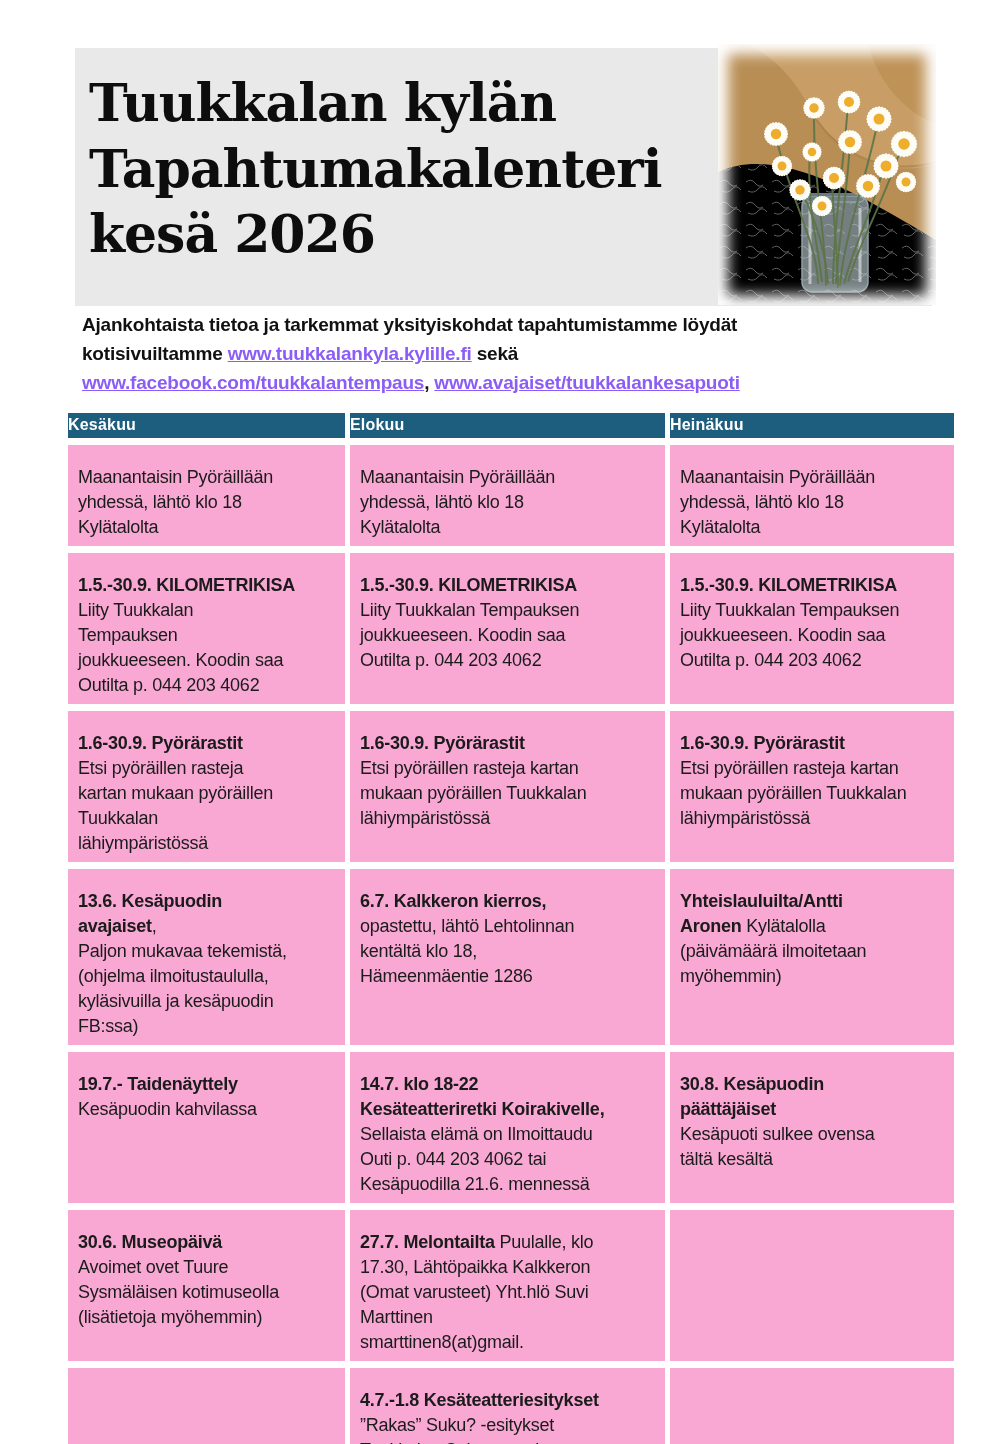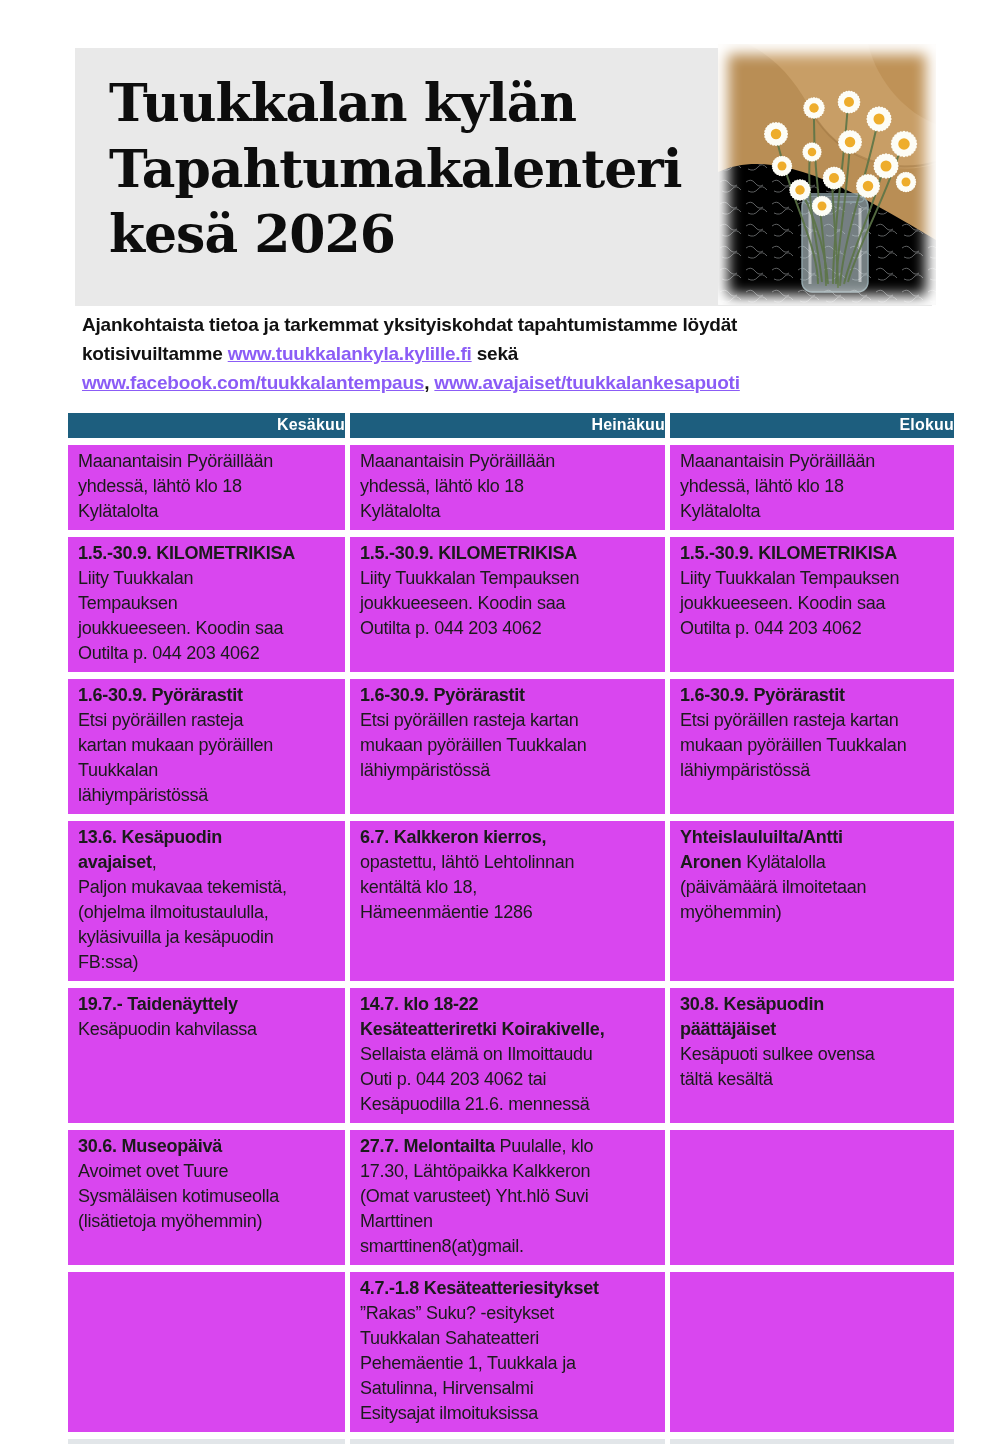--- a/index.html
+++ b/index.html
@@ -12,21 +12,21 @@
 
   
   .title-block {
     position:absolute; left:75px; top:48px; width:857px; height:258px;
     background:#e9e9e9;
   }
   .title {
     position:absolute; left:14px; top:22px; width:640px;
     font-family:"DejaVu Serif", serif; font-weight:bold;
     font-size:52px; line-height:1.26; letter-spacing:-1px;
-    color:#0d0d0d; white-space:pre-line;margin-left:20px;
+    color:#0d0d0d; white-space:pre-line;
   }
 
   
   .photo {
     position:absolute; left:718px; top:44px; width:218px; height:261px;
   }
   .photo svg { display:block; width:100%; height:100%; }
   .photo-fade {
     position:absolute; inset:0; pointer-events:none;
     box-shadow: inset 0 0 14px 10px #ffffff;
@@ -41,25 +41,25 @@
   .intro .link { color:#8b5cf6; text-decoration:underline; cursor:pointer; }
 
   
   .calendar {
     position:absolute; left:68px; top:413px; width:887px;
     display:grid; grid-template-columns:277px 315px 284px;
     column-gap:5px; row-gap:7px;
   }
   .month-header {
     background:#1d5e7e; color:#ffffff; font-weight:bold;
-    font-size:16px; text-align:right; padding:3px 0 4px 0;
+    font-size:16px; text-align:left; padding:3px 0 4px 0;
     letter-spacing:0.2px;
   }
   .cell {
-    background:#d946ef; padding:4px 9px 6px 10px;
+    background:#f9a8d4; padding:20px 9px 6px 10px;
     font-size:18px; line-height:25px; letter-spacing:-0.25px;
     white-space:pre-line; overflow:hidden;
   }
   .cell .b { font-weight:bold;text-align:center; }
   .cell.empty-row { background:#e2e6e9; min-height:20px; padding:0; }
 </style>
 </head>
 <body>
 
 <div class="page">
@@ -139,22 +139,22 @@
     </svg>
     <div class="photo-fade"></div>
   </div>
 
   <div class="intro"><span class="b">Ajankohtaista tietoa ja tarkemmat yksityiskohdat tapahtumistamme löydät
 kotisivuiltamme </span><span class="b link">www.tuukkalankyla.kylille.fi</span><span class="b"> sekä
 </span><span class="b link">www.facebook.com/tuukkalantempaus</span><span class="b">,  </span><span class="b link">www.avajaiset/tuukkalankesapuoti</span></div>
 
   <div class="calendar">
     <div class="month-header">Kesäkuu</div>
+    <div class="month-header">Elokuu</div>
     <div class="month-header">Heinäkuu</div>
-    <div class="month-header">Elokuu</div>
 
     <div class="cell"><span>Maanantaisin Pyöräillään
 yhdessä, lähtö klo 18
 Kylätalolta</span></div>
     <div class="cell"><span>Maanantaisin Pyöräillään
 yhdessä, lähtö klo 18
 Kylätalolta</span></div>
     <div class="cell"><span>Maanantaisin Pyöräillään
 yhdessä, lähtö klo 18
 Kylätalolta</span></div>

